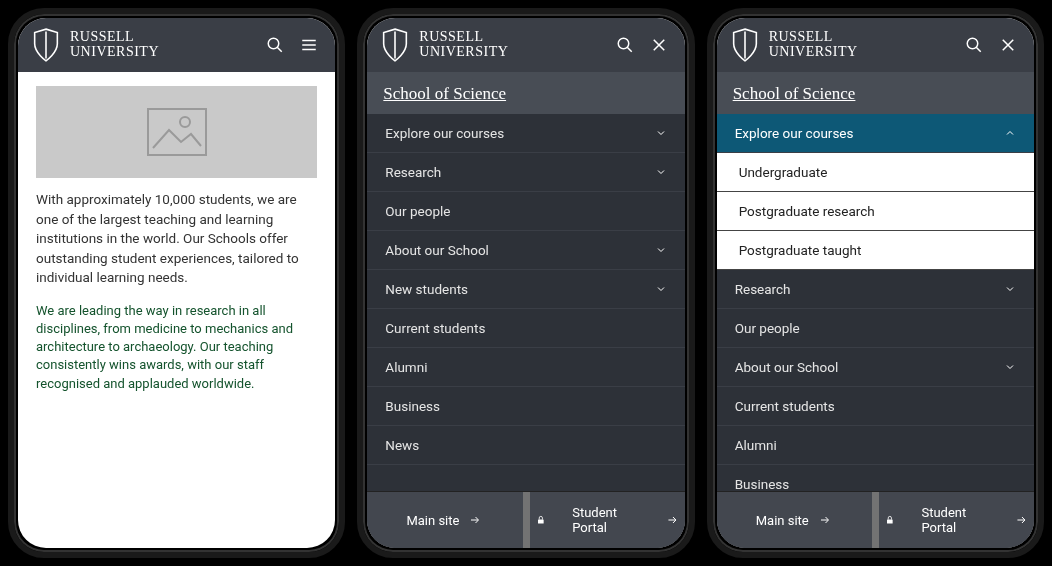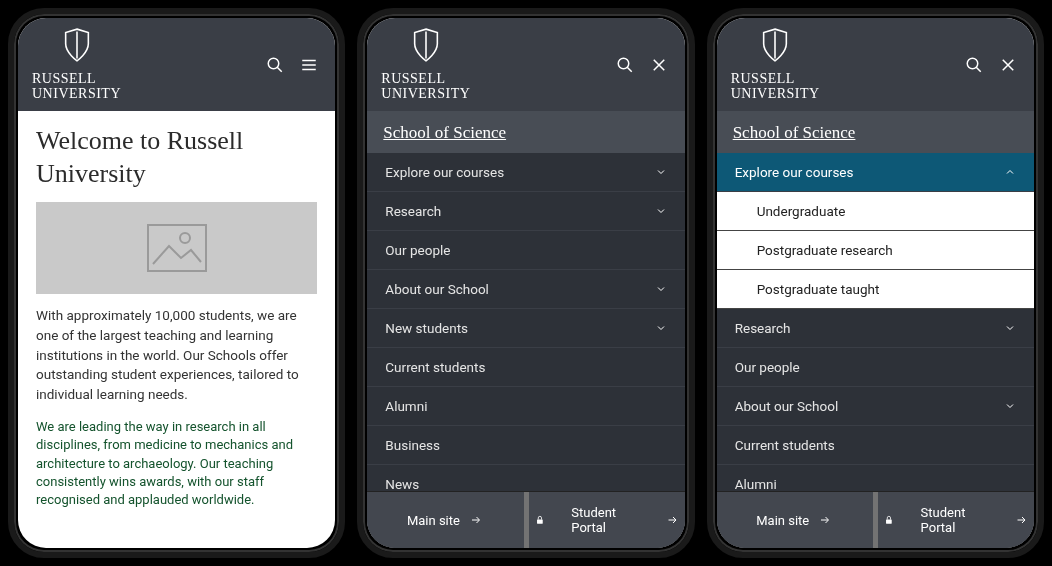--- a/index.html
+++ b/index.html
@@ -39,21 +39,21 @@
   }
   .topbar {
     background: #3a3e46;
     color: #fff;
     display: flex;
     align-items: center;
     padding: 10px 14px;
     gap: 10px;
     flex: 0 0 auto;
   }
-  .logo { display: flex; align-items: center; gap: 10px; flex-direction: column; }
+  .logo { display: flex; align-items: center; gap: 10px; }
   .shield {
     width: 28px; height: 34px; flex: 0 0 auto;
   }
   .brand { line-height: 1.05; font-family: Georgia, "Times New Roman", serif; font-size: 14px; letter-spacing: .5px; }
   .brand span { display: block; }
   .topbar .spacer { flex: 1; }
   .icon-btn {
     width: 24px; height: 24px; display: flex; align-items: center; justify-content: center;
     color: #fff; cursor: pointer;
   }
@@ -75,32 +75,32 @@
   }
   .crumb a { color: #fff; text-decoration: underline; font-size: 17px;}
   .menulist { flex: 1; overflow: auto;}
   .mitem {
     display: flex; align-items: center; justify-content: space-between;
     padding: 11px 18px; font-size: 13.5px; border-bottom: 1px solid #3a3e46;
     cursor: pointer;
   }
   .mitem.active { background: #0d5876; color: #fff;}
   .submenu .subitem {
-    background: #fff; color: #222; padding: 11px 40px; font-size: 13.5px;
+    background: #fff; color: #222; padding: 11px 22px; font-size: 13.5px;
     border-bottom: 1px solid #444; cursor: pointer;
   }
   .bottombar {
     display: flex; background: #43474f; color: #fff; font-size: 13px;
     border-top: 1px solid #222;
   }
   .bottombar .bbtn {
     flex: 1; display: flex; align-items: center; justify-content: center; gap: 8px;
     padding: 13px 6px; cursor: pointer;
   }
-  .bottombar .bbtn + .bbtn { border-left: 5px solid #737373; gap: 27px;}
+  .bottombar .bbtn + .bbtn { border-left: 7px solid #737373; gap: 27px;}
   .chev { width: 12px; height: 12px;}
   svg { display: block;}
 </style>
 </head>
 <body>
 
 <div class="phone">
   <div class="screen">
     <div class="topbar">
       <div class="logo">
@@ -119,21 +119,20 @@
             <line x1="15" y1="15" x2="21" y2="21" stroke="#fff" stroke-width="2"></line>
           </svg>
       </div>
       <div class="icon-btn">
         <svg width="20" height="18" viewBox="0 0 24 24">
             <path d="M3 6h18M3 12h18M3 18h18" stroke="#fff" stroke-width="2"></path>
           </svg>
       </div>
     </div>
     <div class="content page">
-      <h1 class="h1">Welcome to Russell University</h1>
       <div class="imgph">
         <svg width="60" height="48" viewBox="0 0 60 48">
             <rect x="1" y="1" width="58" height="46" fill="none" stroke="#9a9a9a" stroke-width="2"></rect>
             <circle cx="38" cy="14" r="5" fill="none" stroke="#9a9a9a" stroke-width="2"></circle>
             <polyline points="6,40 22,22 34,34 44,26 54,38" fill="none" stroke="#9a9a9a" stroke-width="2"></polyline>
           </svg>
       </div>
       <p class="para">With approximately 10,000 students, we are one of the largest teaching and learning institutions in the world. Our Schools offer outstanding student experiences, tailored to individual learning needs.</p>
       <p class="para2">We are leading the way in research in all disciplines, from medicine to mechanics and architecture to archaeology. Our teaching consistently wins awards, with our staff recognised and applauded worldwide.</p>
     </div>

